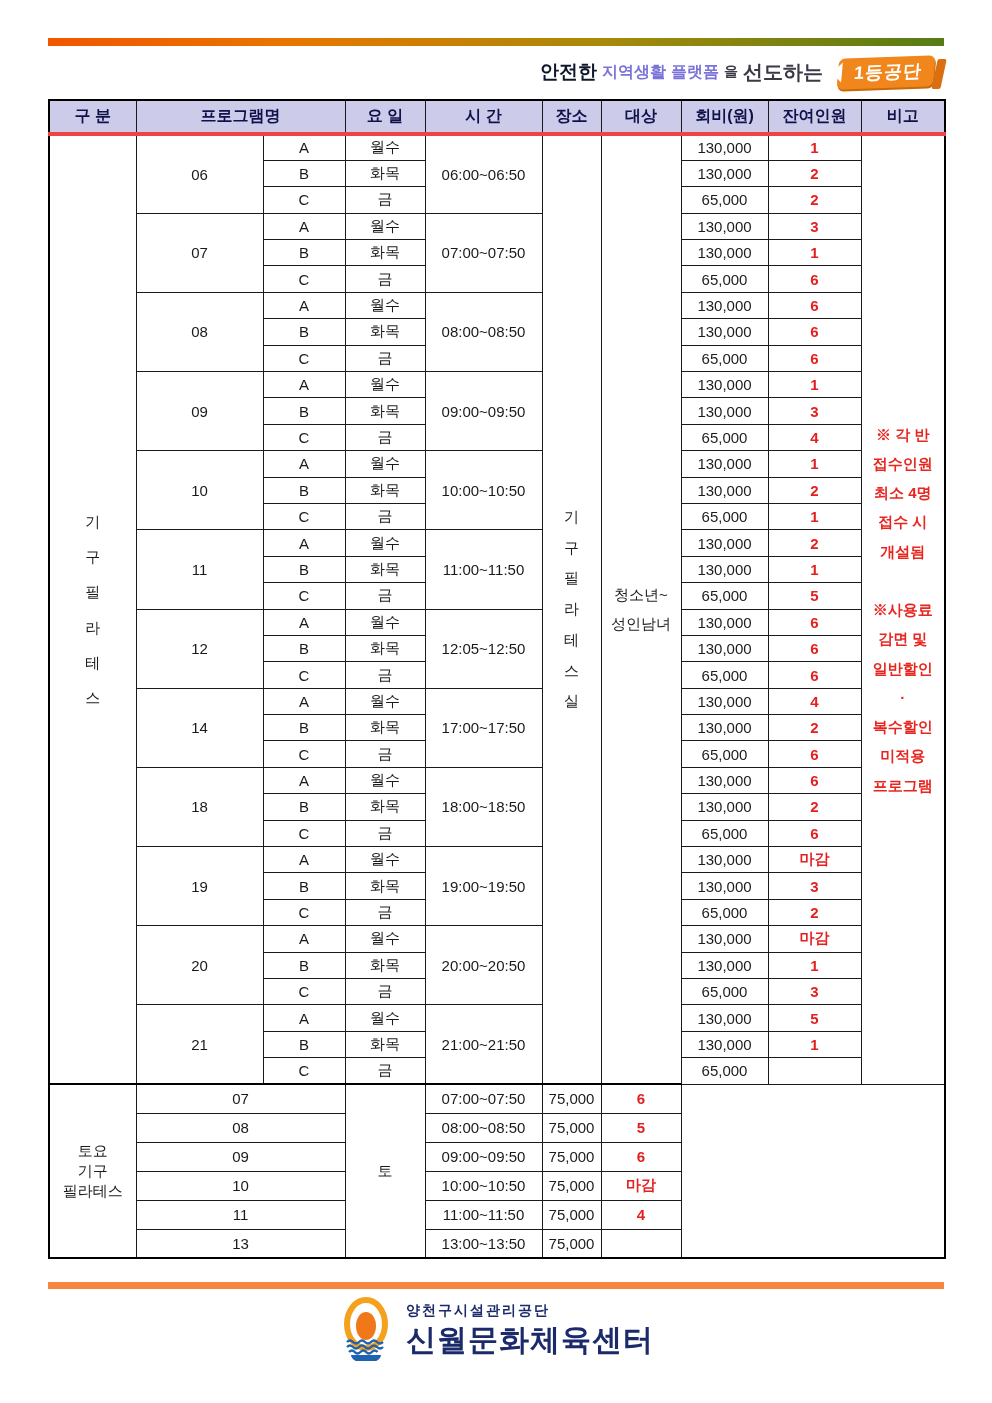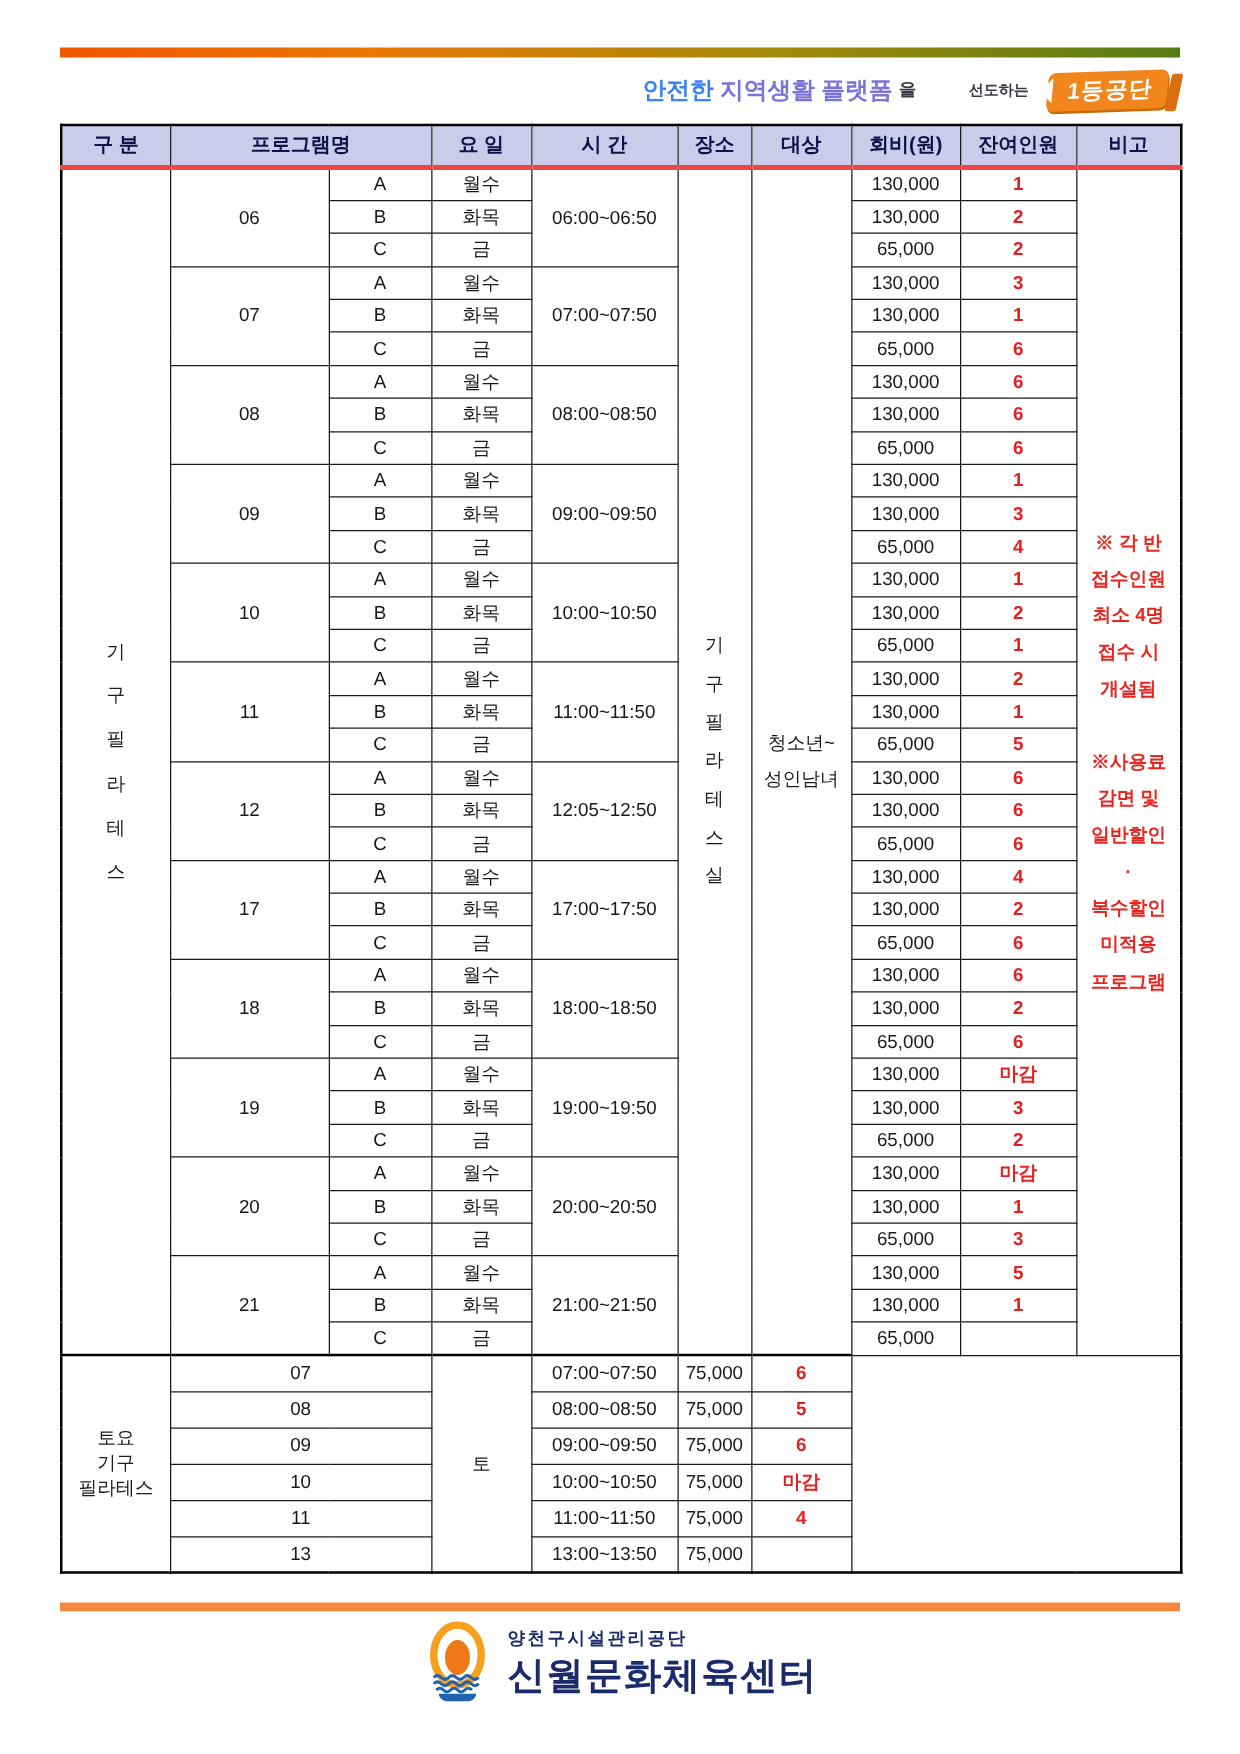--- a/index.html
+++ b/index.html
@@ -18,24 +18,24 @@
     margin-top: 38px; height: 8px; width: 896px;
     background: linear-gradient(90deg,#f25600 0%, #e87600 28%, #a78a0a 62%, #567c15 100%);
   }
 
   
   .slogan-row {
     margin-top: 9px; height: 34px; width: 896px;
     display: flex; justify-content: flex-end; align-items: center;
     gap: 5px; font-weight: bold;
   }
-  .slogan-teal   { color:#3b82f6; font-size:19px;font-family:Liberation Mono, monospace; }
-  .slogan-purple { color:#7b74d8; font-size:19px; }
+  .slogan-teal   { color:#0f172a; font-size:19px;font-family:Liberation Mono, monospace; }
+  .slogan-purple { color:#7b74d8; font-size:16px; }
   .slogan-dark-sm{ color:#3a3a46; font-size:14px; }
-  .slogan-dark   { color:#3a3a46; font-size:12px;margin-left:37px; }
+  .slogan-dark   { color:#3a3a46; font-size:20px; }
   .badge {
     position: relative;
     margin-left: 10px;
     background:#f0861c;
     color:#ffffff;
     font-size:18px; font-weight:bold;
     padding: 3px 12px 4px 16px;
     border-radius: 6px;
     transform: skewX(-7deg) rotate(-2deg);
     box-shadow: 1px 2px 0 #c96a08;
@@ -335,21 +335,21 @@
           <td class="remain-cell">6</td>
         </tr>
       <tr>
           <td>C</td>
           <td>금</td>
           <td class="fee-cell">65,000</td>
           <td class="remain-cell">6</td>
         </tr>
 
       <tr>
-          <td rowspan="3">17</td>
+          <td rowspan="3">14</td>
           <td>A</td>
           <td>월수</td>
           <td rowspan="3">17:00~17:50</td>
           <td class="fee-cell">130,000</td>
           <td class="remain-cell">4</td>
         </tr>
       <tr>
           <td>B</td>
           <td>화목</td>
           <td class="fee-cell">130,000</td>

